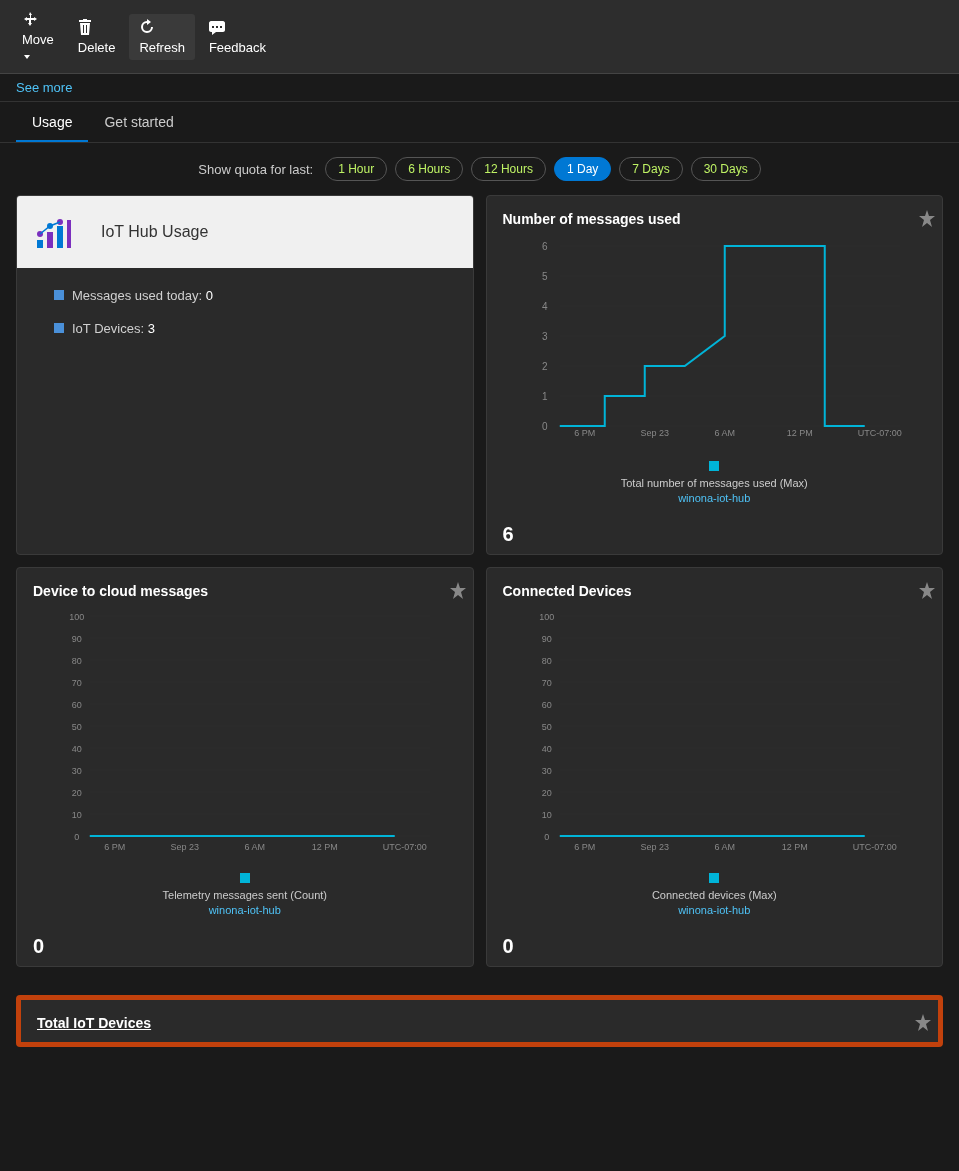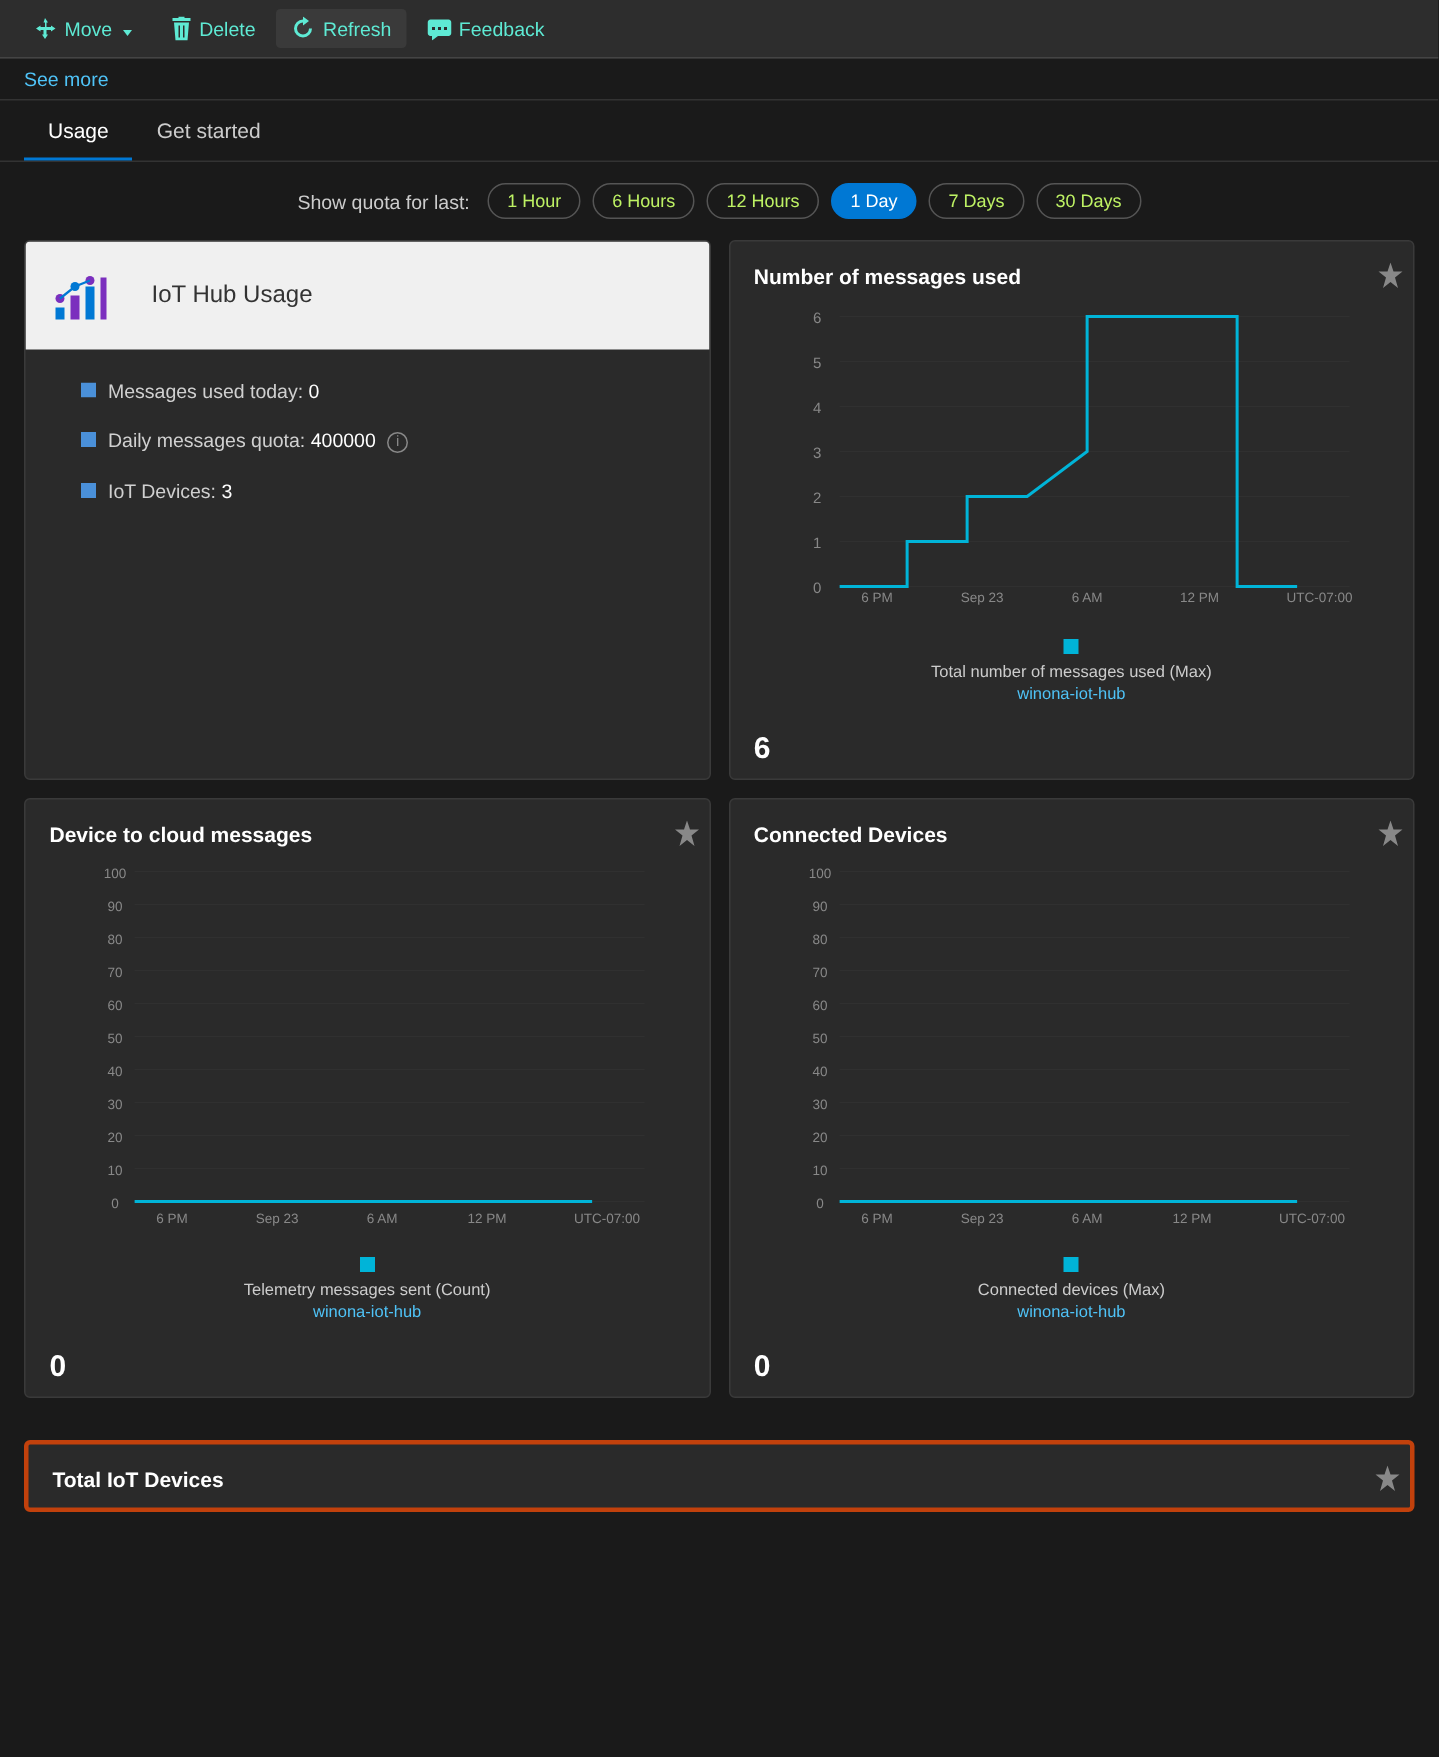--- a/index.html
+++ b/index.html
@@ -14,29 +14,30 @@
     .toolbar {
       background: #2d2d2d;
       display: flex;
       align-items: center;
       padding: 6px 12px;
       gap: 4px;
       border-bottom: 1px solid #444;
     }
     .toolbar-btn {
       display: flex;
-      align-items: flex-end;
+      align-items: flex-start;
       gap: 5px;
-      color: #5eead4;
+      color: #ffffff;
       background: none;
       border: none;
       cursor: pointer;
       padding: 5px 10px;
       font-size: 13px;
       border-radius: 3px;
+      flex-direction: column;
     }
     .toolbar-btn.active { background: #3a3a3a; }
     .see-more-bar {
       padding: 6px 16px;
       border-bottom: 1px solid #333;
     }
     .see-more-link {
       color: #4fc3f7;
       text-decoration: none;
       font-size: 13px;
@@ -211,23 +212,24 @@
       font-size: 20px;
       font-weight: 600;
       color: #fff;
       padding: 4px 16px 8px 16px;
     }
     .bottom-section {
       padding: 0 16px 16px 16px;
     }
     .total-devices-card {
       background: #2a2a2a;
-      border: 3px solid #c2410c;
+      border: 5px solid #c2410c;
       border-radius: 4px;
       margin-top: 12px;
+      text-decoration: underline;
     }
   </style>
 </head>
 <body>
 
 <div class="toolbar">
   <button class="toolbar-btn">
     <svg width="16" height="16" viewBox="0 0 16 16" fill="currentColor">
       <path d="M8 1l2 3H9v3h3V6l3 2-3 2V9h-3v3h1l-2 3-2-3h1V9H5v1L2 8l3-2v1h3V4H7L8 1z"></path>
     </svg>
@@ -304,30 +306,20 @@
         <span class="metric-text">
           <span>Messages used today:</span>
           <span class="metric-value"> <span>0</span></span>
         </span>
       </div>
       <div class="metric-item">
         <svg class="metric-indicator" viewBox="0 0 10 10">
           <rect width="10" height="10" fill="#4a90d9"></rect>
         </svg>
         <span class="metric-text">
-          <span>Daily messages quota:</span>
-          <span class="metric-value"> <span>400000</span></span>
-          <span class="info-icon">i</span>
-        </span>
-      </div>
-      <div class="metric-item">
-        <svg class="metric-indicator" viewBox="0 0 10 10">
-          <rect width="10" height="10" fill="#4a90d9"></rect>
-        </svg>
-        <span class="metric-text">
           <span>IoT Devices:</span>
           <span class="metric-value"> <span>3</span></span>
         </span>
       </div>
     </div>
   </div>
 
   <div class="card">
     <div class="card-header">
       <span class="card-title">Number of messages used</span>

